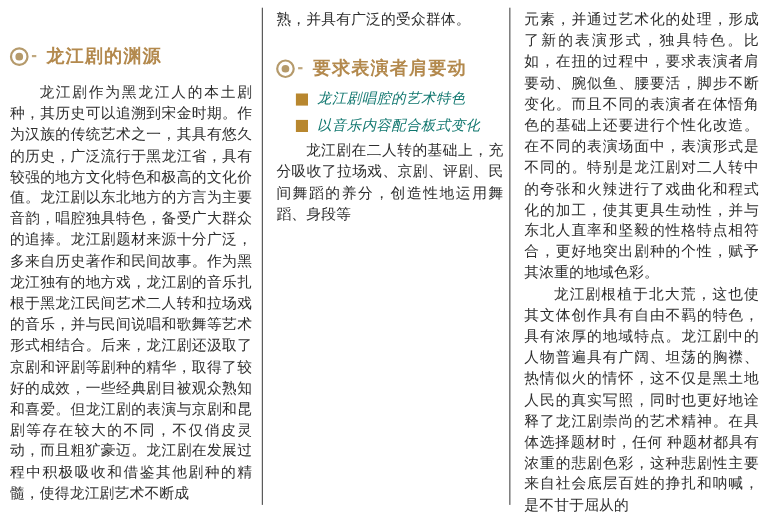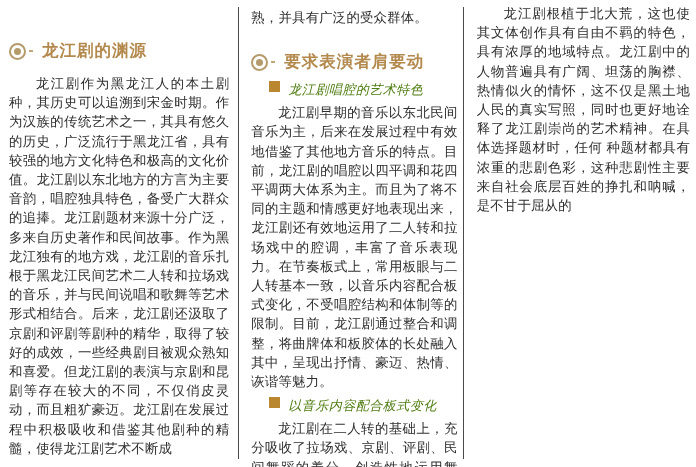--- a/index.html
+++ b/index.html
@@ -30,22 +30,22 @@
   .col2 .section-heading{margin:24px 0 8px 0;}
   .ring-icon{
     width:13px;height:13px;border:2px solid #b59a6b;border-radius:50%;
     display:inline-flex;align-items:center;justify-content:center;
     flex:0 0 auto;
   }
   .ring-icon .dot{width:7px;height:7px;border-radius:50%;background:#b59a6b;}
   .ring-dash{width:4px;height:2px;background:#c0a87e;margin:0 9px 0 3px;flex:0 0 auts;}
 
   .sub-heading{
-    display:flex;align-items:flex-start;
-    font-style:italic;font-size:13px;color:#4d7c0f;
+    display:flex;align-items:center;
+    font-style:italic;font-size:13px;color:#0f766e;
     margin:6px 0 4px 0;padding-left:18px;letter-spacing:0.5px;
   }
   .square-bullet{
     width:11px;height:11px;background:#b8872f;display:inline-block;
     margin-right:8px;flex:0 0 auto;
   }
 
   .para{
     font-size:13.4px;line-height:19.2px;text-align:justify;
     letter-spacing:0.2px;margin:0;
@@ -75,27 +75,27 @@
       <span class="ring-icon">
           <span class="dot"></span>
         </span>
       <span class="ring-dash"></span>
       <span>要求表演者肩要动</span>
     </div>
     <div class="sub-heading">
       <span class="square-bullet"></span>
       <span>龙江剧唱腔的艺术特色</span>
     </div>
-    <p class="para indent">龙江剧早期的音乐以东北民间音乐为主，后来在发展过程中有效地借鉴了其他地方音乐的特点。目前，龙江剧的唱腔以四平调和花四平调两大体系为主。而且为了将不同的主题和情感更好地表现出来，龙江剧还有效地运用了二人转和拉场戏中的腔调，丰富了音乐表现力。在节奏板式上，常用板眼与二人转基本一致，以音乐内容配合板式变化，不受唱腔结构和体制等的限制。目前，龙江剧通过整合和调整，将曲牌体和板胶体的长处融入其中，呈现出抒情、豪迈、热情、诙谐等魅力。</p>
     <div class="sub-heading">
       <span class="square-bullet"></span>
       <span>以音乐内容配合板式变化</span>
     </div>
     <p class="para indent">龙江剧在二人转的基础上，充分吸收了拉场戏、京剧、评剧、民间舞蹈的养分，创造性地运用舞蹈、身段等</p>
   </div>
 
   <div class="col col3">
+    <p class="para first">元素，并通过艺术化的处理，形成了新的表演形式，独具特色。比如，在扭的过程中，要求表演者肩要动、腕似鱼、腰要活，脚步不断变化。而且不同的表演者在体悟角色的基础上还要进行个性化改造。在不同的表演场面中，表演形式是不同的。特别是龙江剧对二人转中的夸张和火辣进行了戏曲化和程式化的加工，使其更具生动性，并与东北人直率和坚毅的性格特点相符合，更好地突出剧种的个性，赋予其浓重的地域色彩。</p>
     <p class="para indent">龙江剧根植于北大荒，这也使其文体创作具有自由不羁的特色，具有浓厚的地域特点。龙江剧中的人物普遍具有广阔、坦荡的胸襟、热情似火的情怀，这不仅是黑土地人民的真实写照，同时也更好地诠释了龙江剧崇尚的艺术精神。在具体选择题材时，任何 种题材都具有浓重的悲剧色彩，这种悲剧性主要来自社会底层百姓的挣扎和呐喊，是不甘于屈从的</p>
   </div>
 
   <div class="divider d1"></div>
   <div class="divider d2"></div>
 </div>
 
 </body></html>

